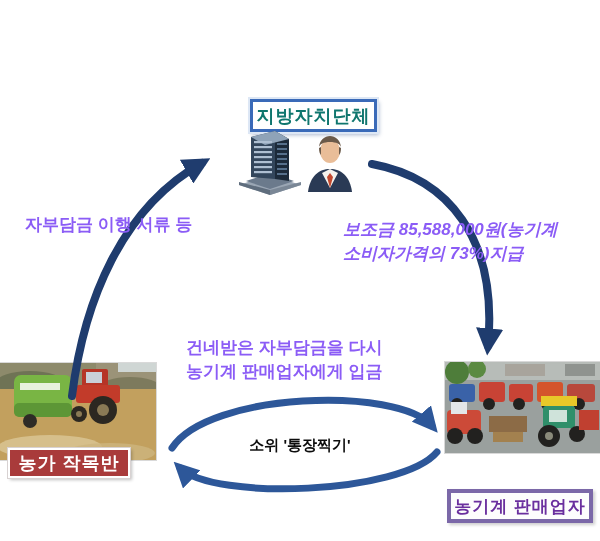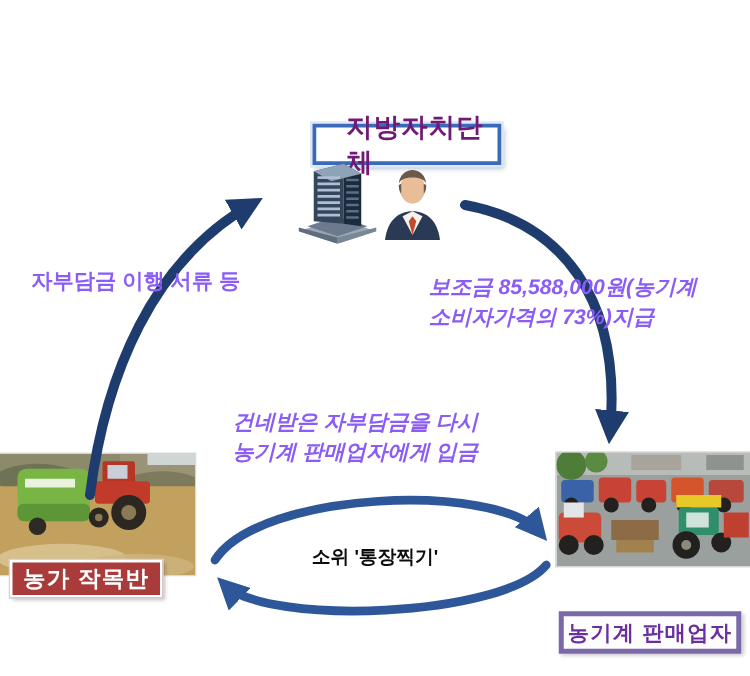--- a/index.html
+++ b/index.html
@@ -11,21 +11,21 @@
   #title{
     left:0;top:8px;width:600px;text-align:center;
     font-size:22px;font-weight:bold;letter-spacing:1px;color:#0c0c0c;
   }
   .flow-text{font-size:17px;font-weight:bold;line-height:24px;color:#8b5cf6;}
   #gov-box{
     left:250px;top:99px;width:121px;height:27px;
     background:#ffffff;border:3px solid #3a6ab8;
     box-shadow:0 0 0 2px #dde7f5,2px 3px 4px rgba(70,100,150,.45);
     display:flex;align-items:center;justify-content:center;
-    font-size:21px;font-weight:bold;color:#701a75;letter-spacing:1px;padding-left:24px;
+    font-size:18px;font-weight:bold;color:#0f766e;letter-spacing:1px;
   }
   #loop-label{
     left:180px;top:396px;width:240px;text-align:center;
     font-size:15px;font-weight:bold;color:#0c0c0c;margin-top:40px;
   }
   #farm-label{
     left:8px;top:448px;width:118px;height:26px;
     background:#a93b3b;border:2px solid #ffffff;
     box-shadow:0 0 0 1px #d8d2d2,2px 2px 3px rgba(0,0,0,.25);
     display:flex;align-items:center;justify-content:center;
@@ -170,21 +170,21 @@
 
   <div class="abs flow-text" style="left:25px;top:213px;width:220px;">
     <div>자부담금 이행 서류 등</div>
   </div>
 
   <div class="abs flow-text" style="left:343px;top:218px;width:250px;font-style:italic;">
     <div>보조금 85,588,000원(농기계</div>
     <div>소비자가격의 73%)지급</div>
   </div>
 
-  <div class="abs flow-text" style="left:186px;top:326px;width:240px;font-style:italic;">
+  <div class="abs flow-text" style="left:186px;top:336px;width:240px;">
     <div>건네받은 자부담금을 다시</div>
     <div>농기계 판매업자에게 입금</div>
   </div>
 
   <div id="loop-label" class="abs">소위 '통장찍기'</div>
 
 
   <div id="farm-label" class="abs">
     <span>농가 작목반</span>
   </div>

